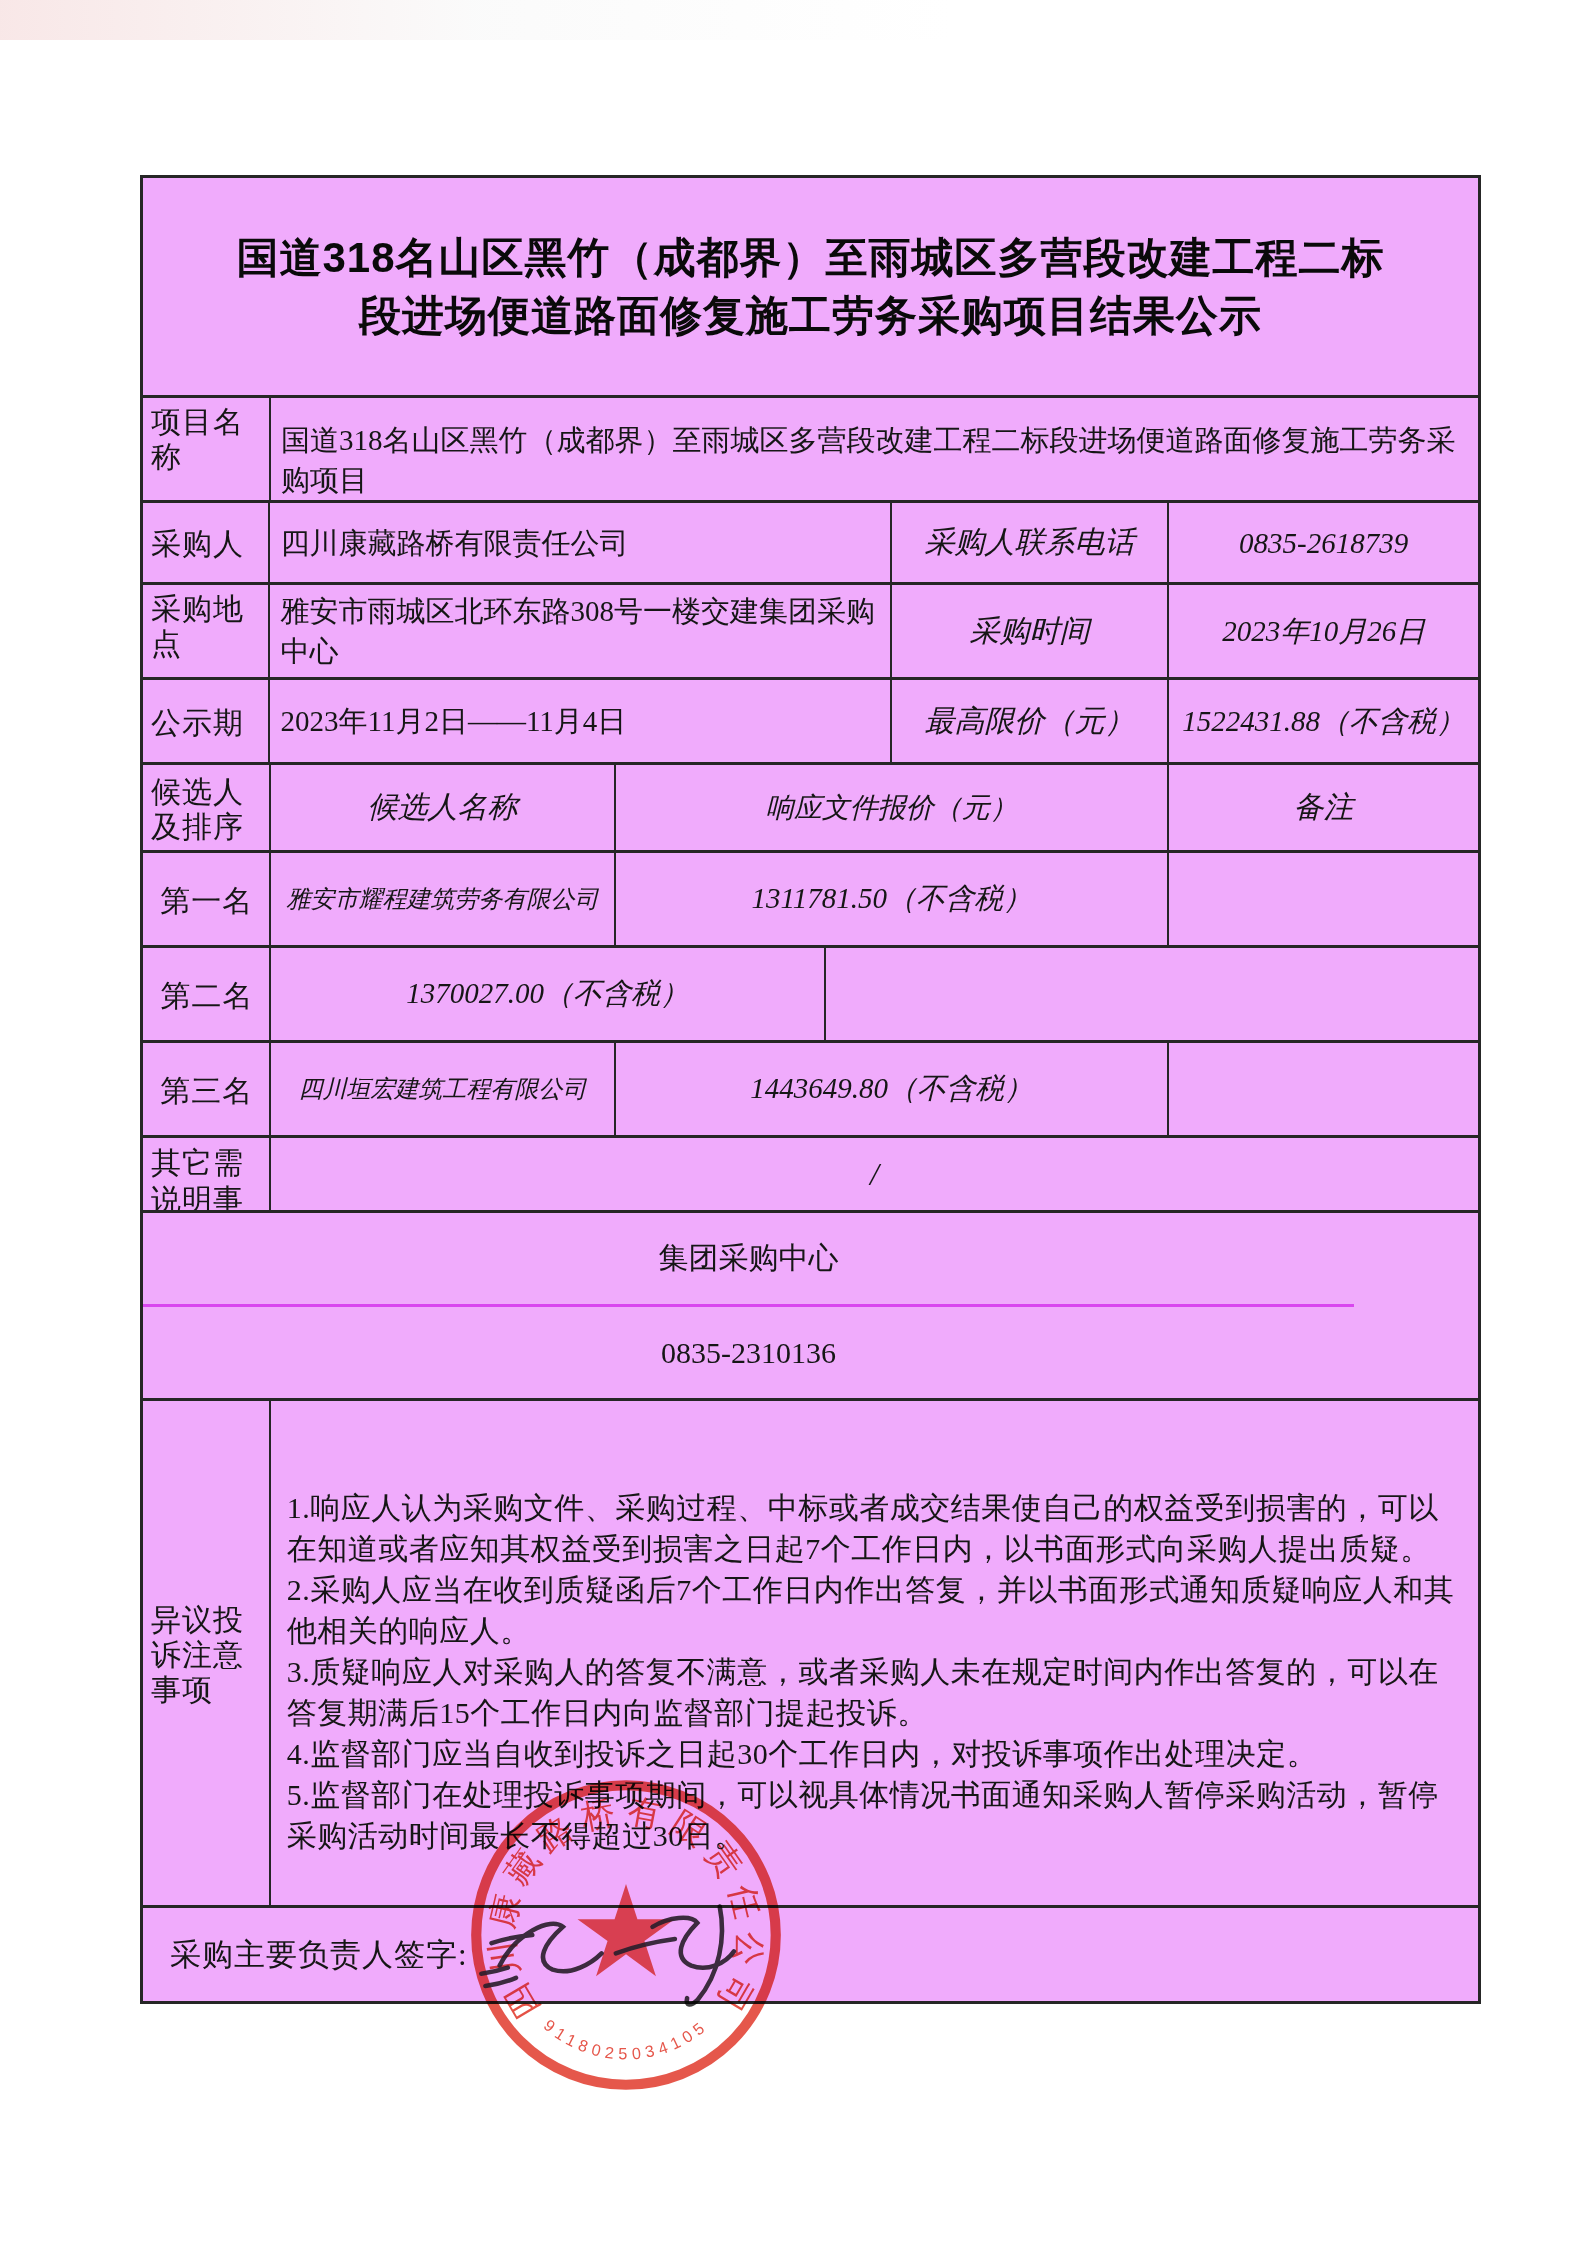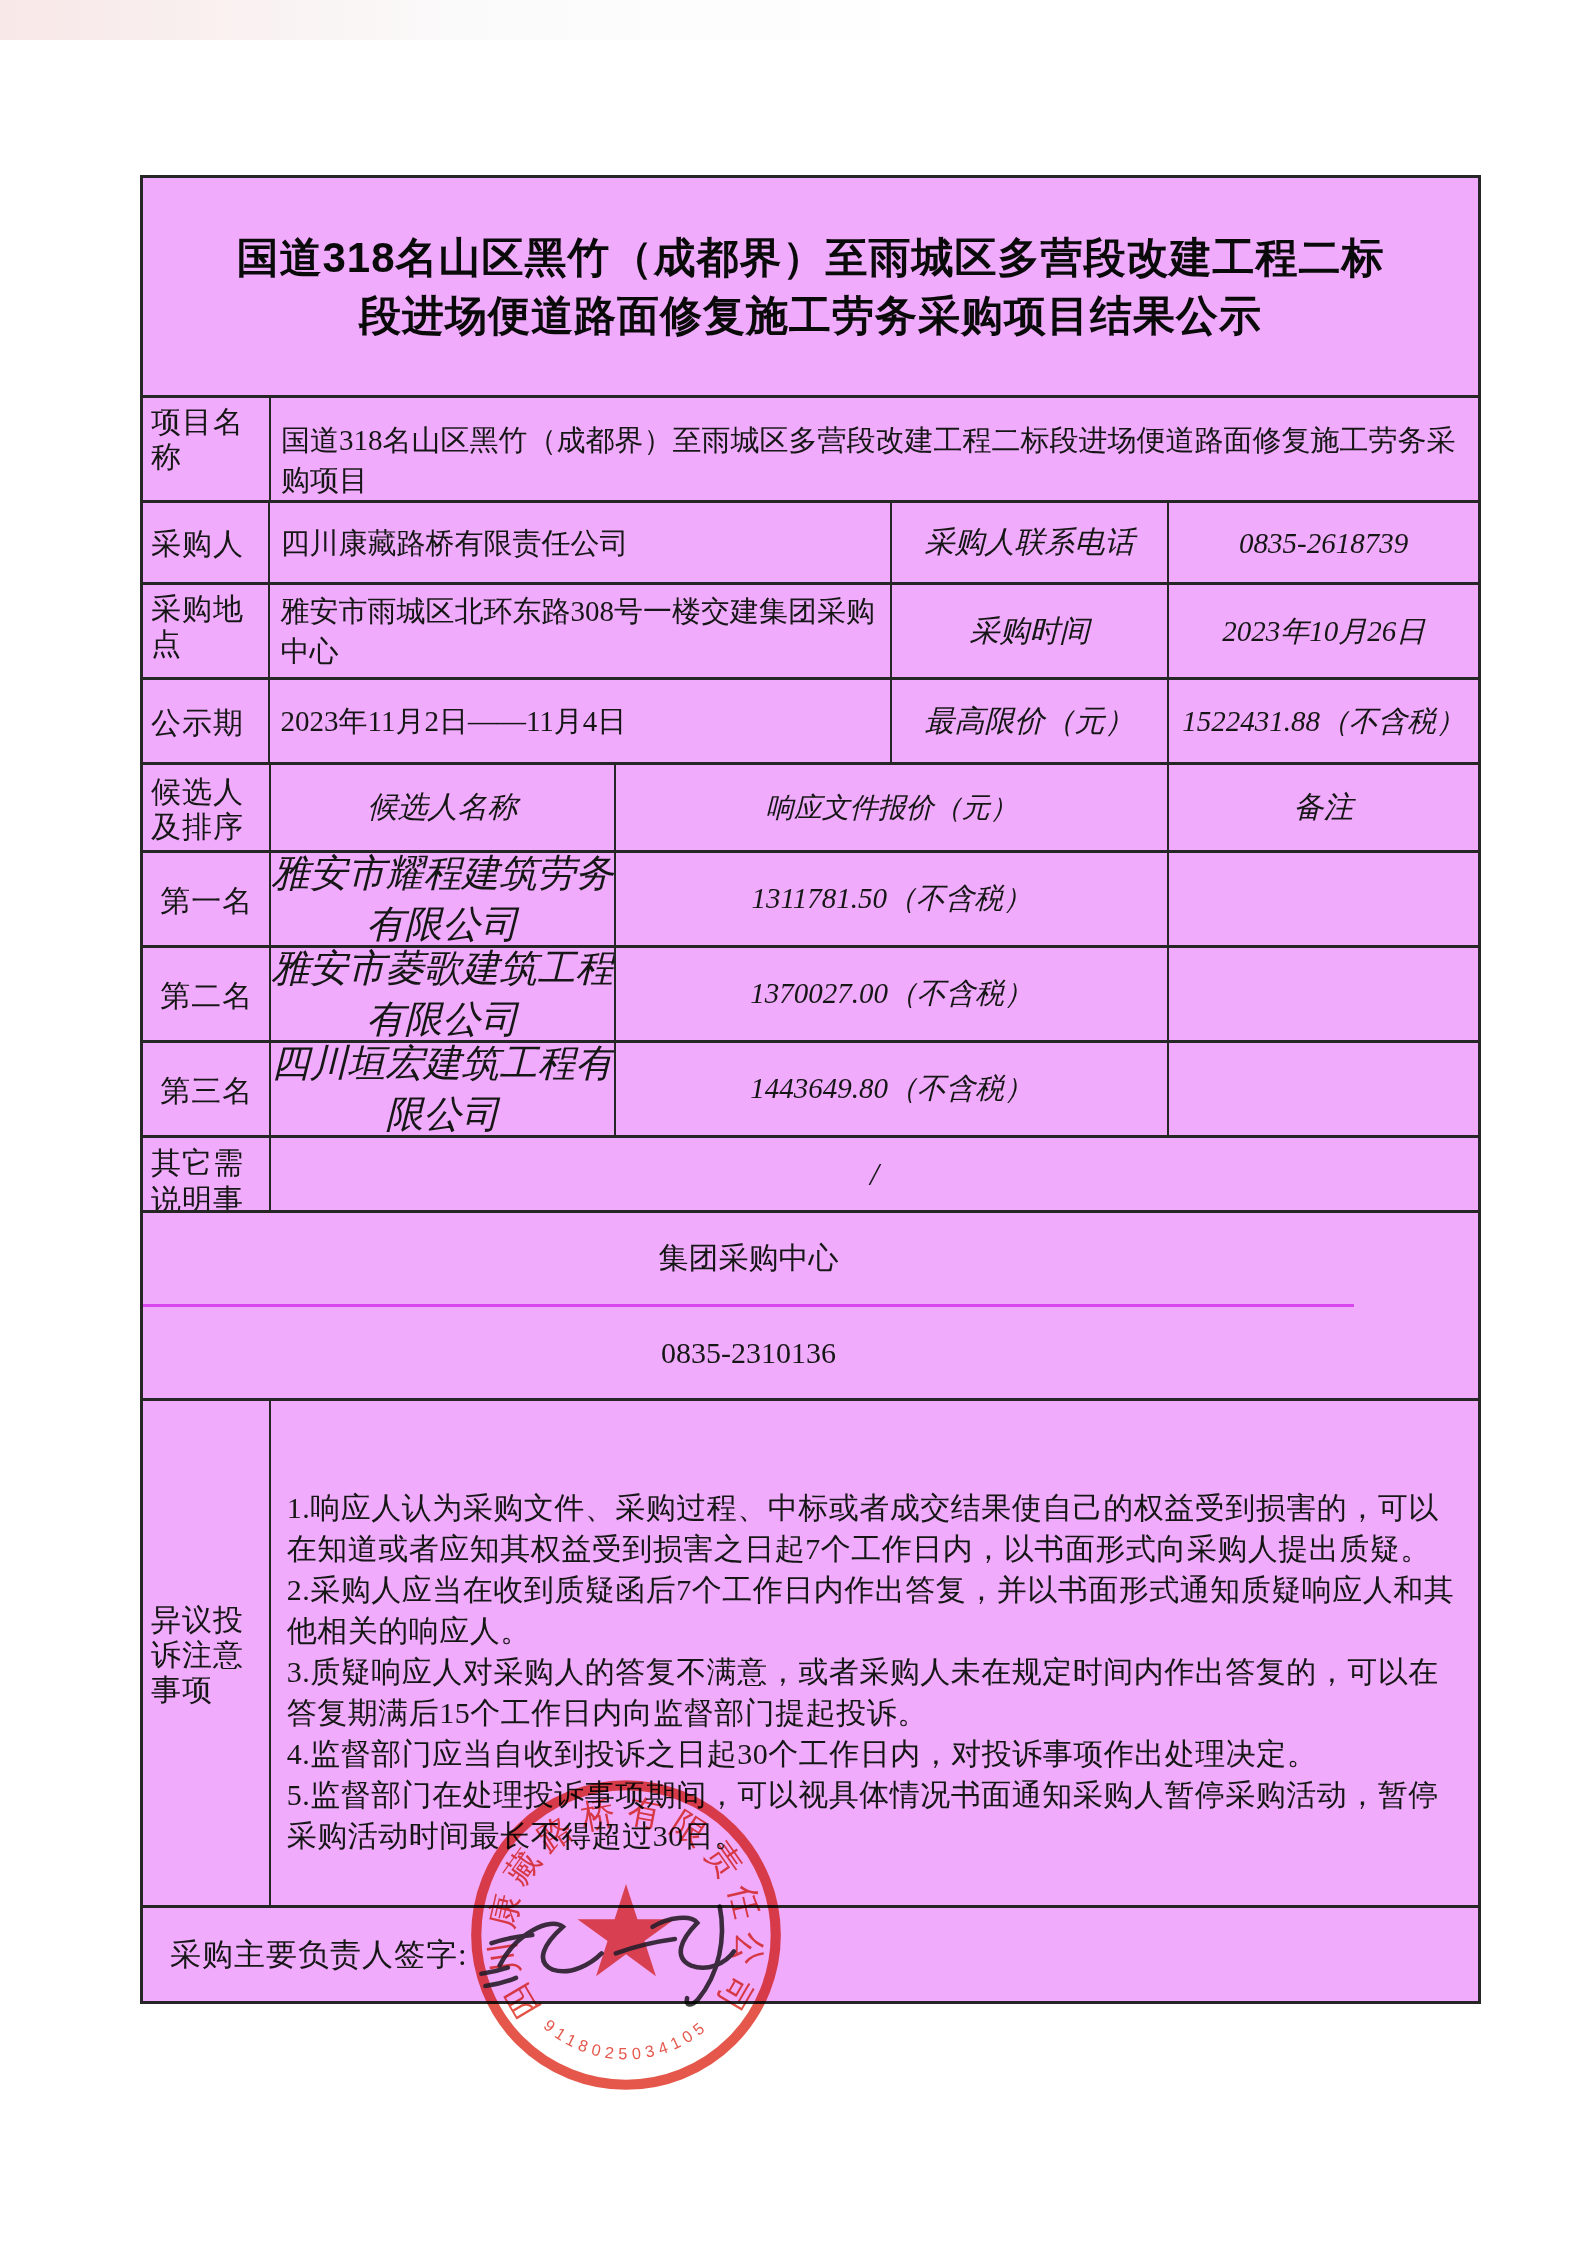--- a/index.html
+++ b/index.html
@@ -22,21 +22,21 @@
   .lab.vcenter { display:flex; align-items:center; }
   .lab.hcenter { text-align:center; }
   .val  { font-size:29px; line-height:40px; padding:8px 10px; }
   .vcent { display:flex; align-items:center; }
   .ccent { display:flex; align-items:center; justify-content:center; text-align:center;font-style:italic; }
 
   .c-content { width:624px; }
   .c-lab2    { width:279px; font-size:30px; }
   .c-val2    { width:310px; font-size:29px; line-height:38px; padding:4px 10px; }
 
-  .cand-name  { width:347px; font-size:38px; }
+  .cand-name  { width:347px; font-size:24px; }
   .cand-price { width:555px; font-size:29px; }
   .cand-rem   { width:310px; }
   .rank { text-align:center; justify-content:center; display:flex; align-items:center; }
 
   .proj-val { padding-top:22px; }
 
   .other-lab { line-height:37px; }
   .slash-cell { width:1211px; font-size:32px; }
 
   .sup-right { width:1211px; display:flex; flex-direction:column; }
@@ -108,21 +108,20 @@
 
     <div class="row" style="height:95px;">
       <div class="cell lab rank">第一名</div>
       <div class="cell cand-name ccent">雅安市耀程建筑劳务有限公司</div>
       <div class="cell cand-price ccent">1311781.50（不含税）</div>
       <div class="cell cand-rem ccent"></div>
     </div>
 
     <div class="row" style="height:95px;">
       <div class="cell lab rank">第二名</div>
-      <div class="cell cand-name ccent">雅安市菱歌建筑工程有限公司</div>
       <div class="cell cand-price ccent">1370027.00（不含税）</div>
       <div class="cell cand-rem ccent"></div>
     </div>
 
     <div class="row" style="height:95px;">
       <div class="cell lab rank">第三名</div>
       <div class="cell cand-name ccent">四川垣宏建筑工程有限公司</div>
       <div class="cell cand-price ccent">1443649.80（不含税）</div>
       <div class="cell cand-rem ccent"></div>
     </div>

